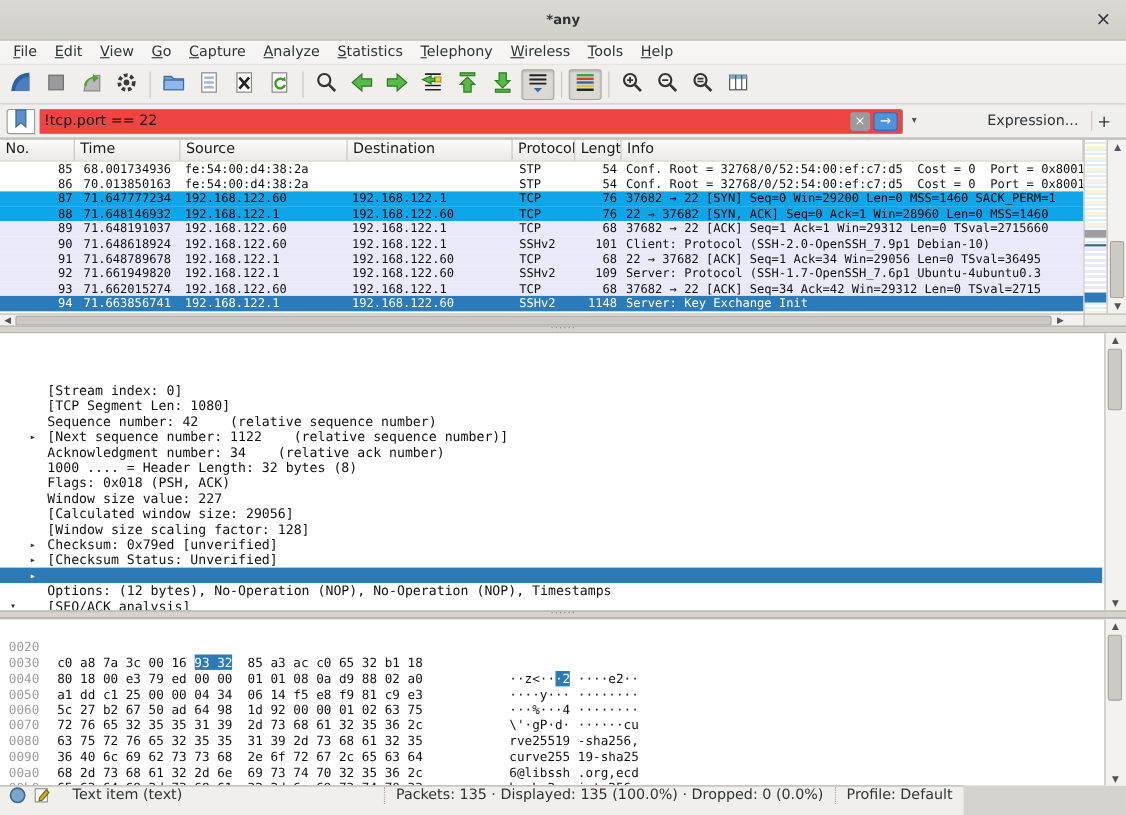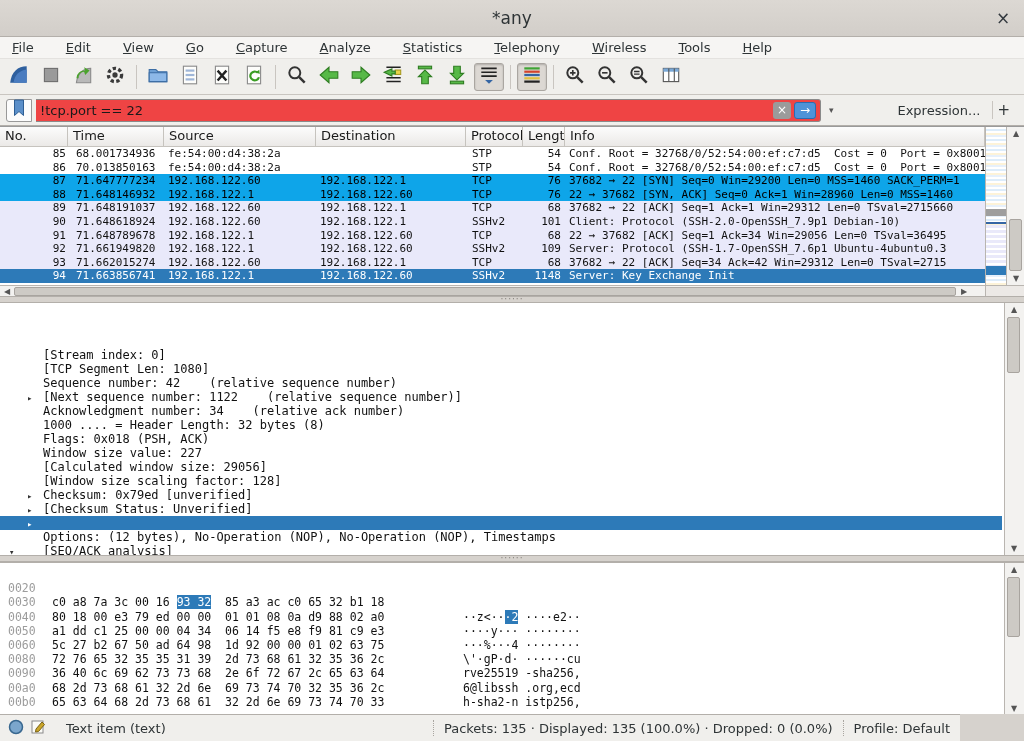--- a/index.html
+++ b/index.html
@@ -4,27 +4,27 @@
 <style>
   * { box-sizing: border-box; margin: 0; padding: 0; }
   html,body { width:1024px; height:741px; overflow:hidden; }
   body { font-family:"DejaVu Sans","Liberation Sans",sans-serif; background:#d6d2cd; position:relative; }
   .abs { position:absolute; }
 
   
   #titlebar { left:0; top:0; width:1024px; height:37px;
     background:linear-gradient(#dcd8d3,#d2cec9); border-bottom:1px solid #b3afaa;
     display:flex; align-items:center; justify-content:center; }
-  #title { font-size:17px; font-weight:normal; color:#2e3436; }
+  #title { font-size:12px; font-weight:bold; color:#2e3436; }
   #win-close { position:absolute; right:10px; top:7px; width:22px; height:22px;
     font-size:17px; color:#33393f; text-align:center; line-height:22px; cursor:default; }
 
   
   #menubar { left:0; top:37px; width:1024px; height:22px; background:#f6f5f3;
-    display:flex; align-items:center; padding-left:4px; border-bottom:1px solid #e4e2df;gap:16px;}
+    display:flex; align-items:center; padding-left:4px; border-bottom:1px solid #e4e2df;}
   .menu-item { font-size:13px; color:#2e3436; padding:2px 8px; }
   .menu-item::first-letter { text-decoration:underline; }
 
   
   #toolbar { left:0; top:59px; width:1024px; height:36px; background:#f0efec;
     border-bottom:1px solid #c9c5c0; display:flex; align-items:center; padding-left:4px; gap:2px;}
   .tbtn { width:30px; height:28px; display:flex; align-items:center; justify-content:center; border-radius:3px;}
   .tbtn.pressed { background:#dcd8d3; border:1px solid #aaa6a1; box-shadow:inset 0 1px 2px rgba(0,0,0,.2);}
   .tsep { width:1px; height:24px; background:#c9c5c0; margin:0 4px; }
 
@@ -103,22 +103,22 @@
   .hrow { position:relative; height:14.2px; line-height:14.2px; font-family:"DejaVu Sans Mono","Liberation Mono",monospace;
     font-size:11.5px; white-space:pre; }
   .hoff { position:absolute; left:8px; color:#9c9c9c; }
   .hhex { position:absolute; left:52px; color:#111; }
   .hascii { position:absolute; left:463px; color:#111; }
   .hl { background:#2d7ab8; color:#fff; }
   #hex-rows { position:absolute; left:0; top:4px; width:1002px; }
   #hex-vscroll { position:absolute; left:1004px; top:0; width:20px; height:152px; }
 
   
-  #statusbar { left:0; top:714px; width:960px; height:27px; background:#f0efec; border-top:1px solid #b3afaa;
-    display:flex; align-items:center; font-size:13px; color:#2e3436; }
+  #statusbar { left:0; top:714px; width:876px; height:27px; background:#f0efec; border-top:1px solid #b3afaa;
+    display:flex; font-size:13px; color:#2e3436; }
   #expert-icon { margin-left:8px; } #comment-icon { margin-left:6px; }
   #status-left { margin-left:20px; flex:1; }
   .status-sep { width:1px; height:16px; border-left:1px dotted #a9a5a0; margin:0 10px; }
   #status-profile { margin-right:10px; }
 </style>
 </head>
 <body>
 
 <div class="abs" id="titlebar">
   <span id="title">*any</span>
@@ -550,20 +550,25 @@
     <span class="hhex">5c 27 b2 67 50 ad 64 98  1d 92 00 00 01 02 63 75</span>
     <span class="hascii">\'·gP·d· ······cu</span>
   </div>
 
   <div class="hrow">
     <span class="hoff">0060</span>
     <span class="hhex">72 76 65 32 35 35 31 39  2d 73 68 61 32 35 36 2c</span>
     <span class="hascii">rve25519 -sha256,</span>
   </div>
 
+  <div class="hrow">
+    <span class="hoff">0070</span>
+    <span class="hhex">63 75 72 76 65 32 35 35  31 39 2d 73 68 61 32 35</span>
+    <span class="hascii">curve255 19-sha25</span>
+  </div>
 
   <div class="hrow">
     <span class="hoff">0080</span>
     <span class="hhex">36 40 6c 69 62 73 73 68  2e 6f 72 67 2c 65 63 64</span>
     <span class="hascii">6@libssh .org,ecd</span>
   </div>
 
   <div class="hrow">
     <span class="hoff">0090</span>
     <span class="hhex">68 2d 73 68 61 32 2d 6e  69 73 74 70 32 35 36 2c</span>

